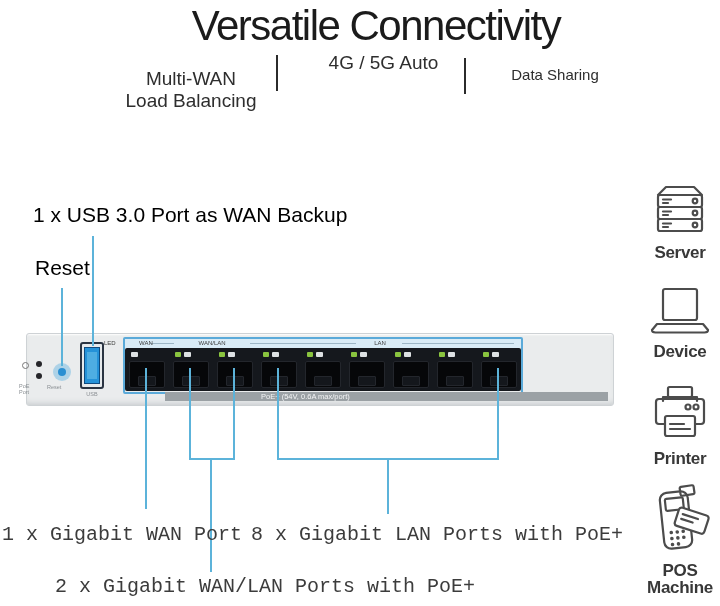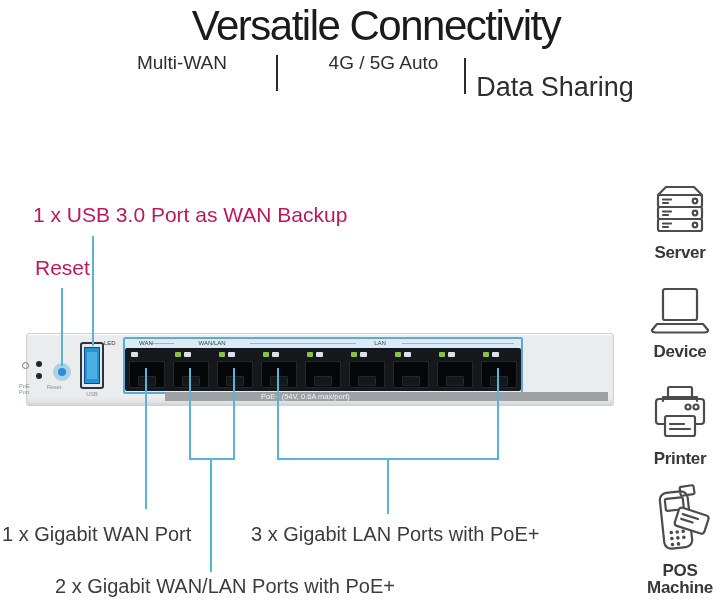--- a/index.html
+++ b/index.html
@@ -4,32 +4,32 @@
 <style>
   html,body{margin:0;padding:0;background:#fff;}
   .stage{position:relative;width:720px;height:606px;background:#ffffff;overflow:hidden;
          font-family:"Liberation Sans", sans-serif;color:#2d2d2d;}
   .abs{position:absolute;}
 
   
   .title{left:16px;top:2px;width:720px;text-align:center;font-size:42px;font-weight:400;
          letter-spacing:-1.5px;color:#1b1b1b;}
   .feature{top:52px;text-align:center;font-size:19px;line-height:22px;color:#2e2e2e;}
-  .f1{left:87px;width:190px;}
+  .f1{left:96px;width:190px;margin-top:16px;}
   .f2{left:279px;width:185px;padding-left:12px;}
-  .f3{left:460px;width:190px;top:76px;font-size:27px;text-align:center;}
+  .f3{left:460px;width:190px;top:64px;font-size:15px;text-align:center;}
   .fsep{width:2px;height:36px;background:#2b2b2b;}
   .s1{left:276px;top:55px;}
   .s2{left:464px;top:58px;}
 
   
-  .co-label{font-size:21px;color:#be185d;white-space:nowrap;}
+  .co-label{font-size:21px;color:#000000;white-space:nowrap;}
   .co-usb{left:33px;top:203px;}
   .co-reset{left:35px;top:256px;}
-  .bl{font-size:20px;color:#3c3c3c;white-space:nowrap;}
+  .bl{font-size:20px;color:#3c3c3c;white-space:nowrap;font-family:Liberation Mono, monospace;}
   .bl-wan{left:2px;top:523px;}
   .bl-lan{left:251px;top:523px;}
   .bl-wanlan{left:38px;top:575px;margin-left:17px;}
 
   
   .ln{background:#5cb3da;}
   .v{width:2px;}
   .h{height:2px;}
   .l-usb{left:92px;top:236px;height:110px;}
   .l-reset{left:61px;top:288px;height:78px;}
@@ -101,20 +101,21 @@
 </style>
 </head>
 <body>
 
 <div class="stage">
 
   <div class="abs title">Versatile Connectivity</div>
 
   <div class="abs feature f1">
     <div>Multi-WAN</div>
+    <div>Load Balancing</div>
   </div>
   <div class="abs fsep s1"></div>
   <div class="abs feature f2">
     <div>4G / 5G Auto</div>
   </div>
   <div class="abs fsep s2"></div>
   <div class="abs feature f3">
     <div>Data Sharing</div>
   </div>
 
@@ -238,21 +239,21 @@
   <div class="abs ln v l-wl-a"></div>
   <div class="abs ln v l-wl-b"></div>
   <div class="abs ln h l-wl-h"></div>
   <div class="abs ln v l-wl-c"></div>
   <div class="abs ln v l-lan-a"></div>
   <div class="abs ln v l-lan-b"></div>
   <div class="abs ln h l-lan-h"></div>
   <div class="abs ln v l-lan-c"></div>
 
   <div class="abs bl bl-wan">1 x Gigabit WAN Port</div>
-  <div class="abs bl bl-lan">3 x Gigabit LAN Ports with PoE+</div>
+  <div class="abs bl bl-lan">8 x Gigabit LAN Ports with PoE+</div>
   <div class="abs bl bl-wanlan">2 x Gigabit WAN/LAN Ports with PoE+</div>
 
   <div class="abs legend-item li-server">
     <span>
       <svg width="56" height="52" viewBox="0 0 56 52" fill="none" stroke="#4c4c4c" stroke-width="2.2" stroke-linejoin="round" stroke-linecap="round">
         <path d="M14 3 H42 L50 11 H6 Z"></path>
         <rect x="6" y="11" width="44" height="12" rx="2"></rect>
         <rect x="6" y="23" width="44" height="12" rx="2"></rect>
         <rect x="6" y="35" width="44" height="12" rx="2"></rect>
         <line x1="11" y1="15.5" x2="19" y2="15.5"></line>

